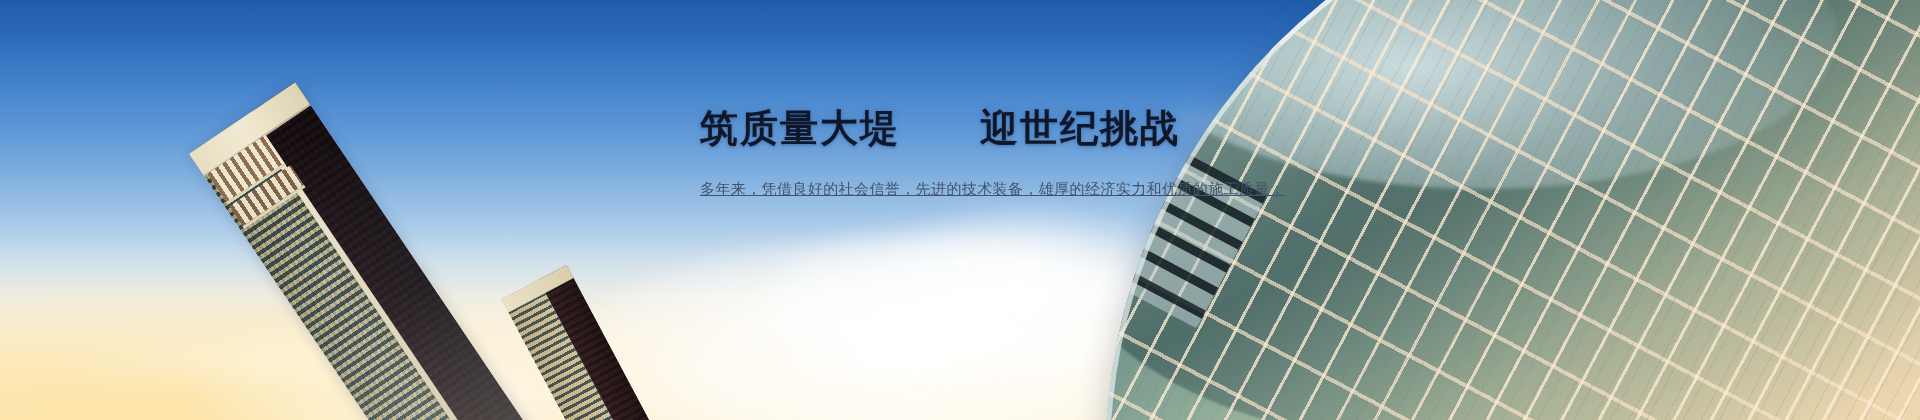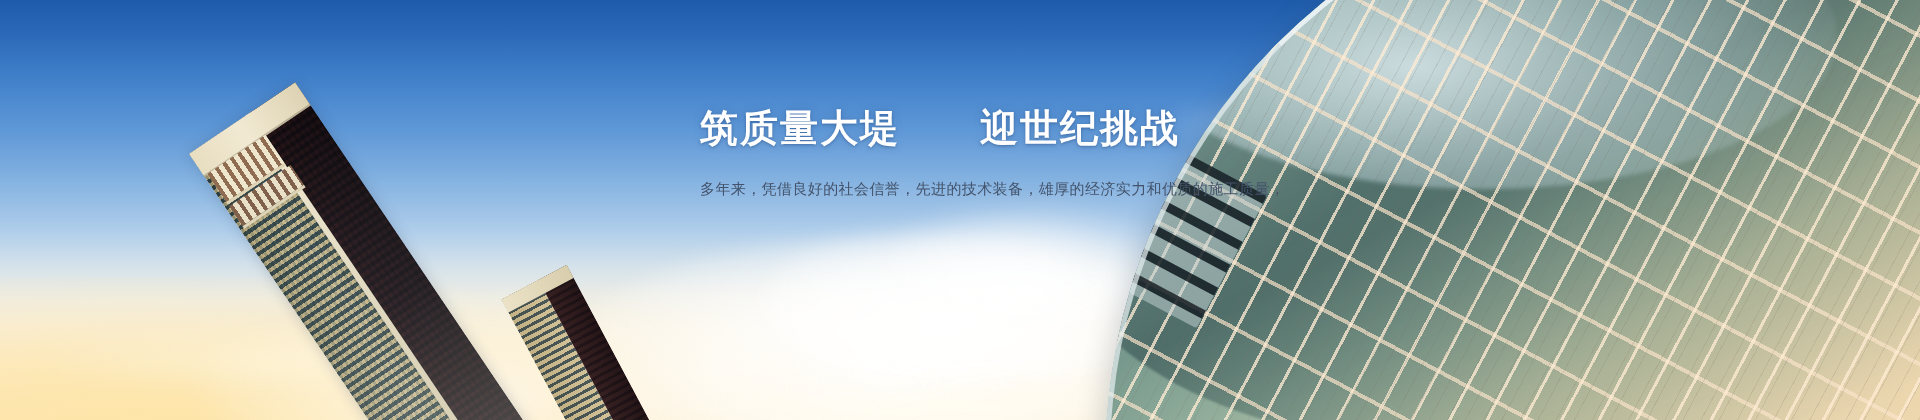--- a/index.html
+++ b/index.html
@@ -389,38 +389,39 @@
 
   
   .copy {
     position: absolute;
     left: 700px;
     top: 106px;
     width: 560px;
   }
   .headline {
     margin: 0;
-    color: #ffffff;
+    color: #0f172a;
     font-size: 38px;
     line-height: 1.18;
     font-weight: 700;
     letter-spacing: 2px;
     white-space: pre;
     text-shadow:
       0 1px 3px rgba(30,60,110,0.42),
       0 0 10px rgba(40,80,140,0.22);
     font-family: "DejaVu Sans", "Liberation Sans", sans-serif;
   }
   .subcopy {
     margin: 24px 0 0 0;
     color: #43536b;
     font-size: 15px;
     line-height: 1.95;
     letter-spacing: .4px;
     font-family: "DejaVu Sans", "Liberation Sans", sans-serif;
+    text-decoration: underline;
   }
   .subcopy .line { display: block; white-space: pre; }
 </style>
 </head>
 <body>
 
 <div class="banner">
 
   <div class="sky"></div>
   <div class="sky-warmwash"></div>

